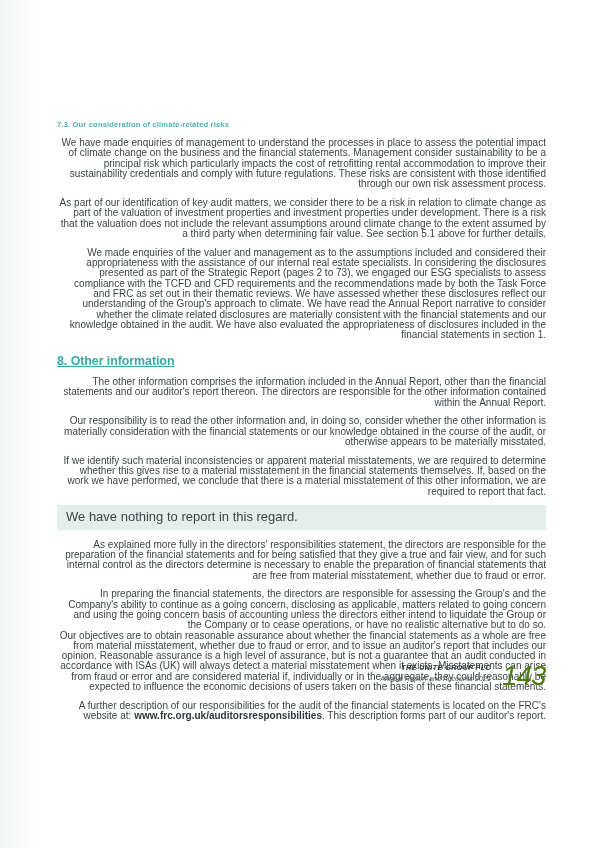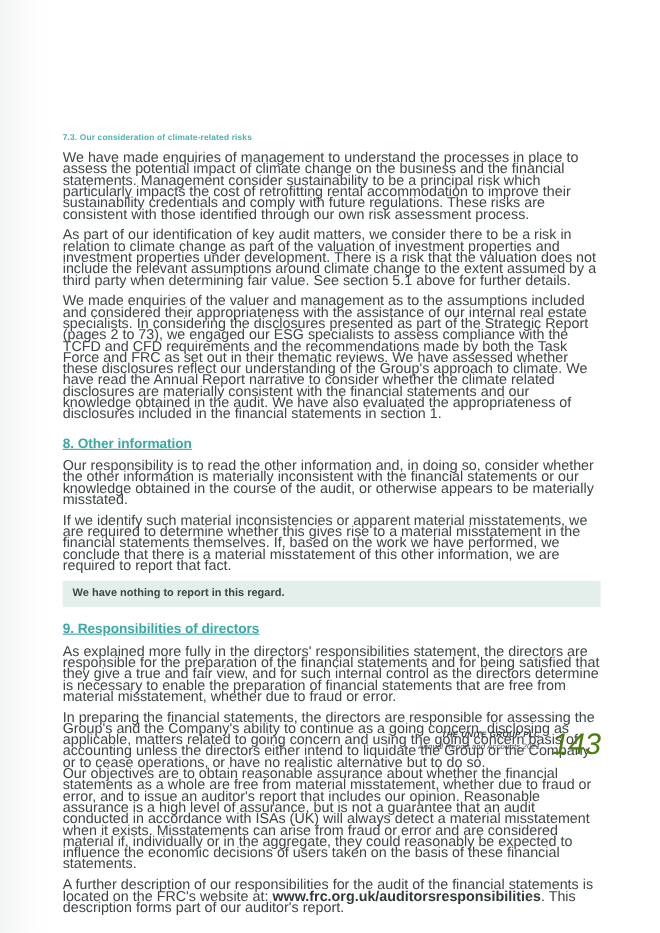--- a/index.html
+++ b/index.html
@@ -58,43 +58,42 @@
     line-height: 1.25;
     text-decoration: underline;
   }
 
   .section-heading.tight-top {
     margin-top: 12px;
   }
 
   p.body {
     color: #3d4547;
-    font-size: 13px;
+    font-size: 10px;
     line-height: 10.3px;
     margin: 0 0 8.5px 0;
-    text-align: left;
+    text-align: right;
     letter-spacing: 0.01px;
   }
 
   p.body:last-child {
     margin-bottom: 0;
   }
 
   .callout {
     background: #e4efec;
     padding: 7px 9px 7px 9px;
     margin: 2px 0 10px 0;
     box-sizing: border-box;
   }
   .callout .callout-text {
     color: #3d4547;
-    font-size: 10px;
+    font-size: 13px;
     line-height: 10.3px;
     margin: 0;
-    font-weight: bold;
   }
 
   .bold-url {
     font-weight: bold;
     color: #2f383a;
   }
 
   
   #footer {
     position: absolute;
@@ -141,29 +140,29 @@
 
     <div>
       <h3 class="sub-heading">7.3. Our consideration of climate-related risks</h3>
       <p class="body">We have made enquiries of management to understand the processes in place to assess the potential impact of climate change on the business and the financial statements. Management consider sustainability to be a principal risk which particularly impacts the cost of retrofitting rental accommodation to improve their sustainability credentials and comply with future regulations. These risks are consistent with those identified through our own risk assessment process.</p>
       <p class="body">As part of our identification of key audit matters, we consider there to be a risk in relation to climate change as part of the valuation of investment properties and investment properties under development. There is a risk that the valuation does not include the relevant assumptions around climate change to the extent assumed by a third party when determining fair value. See section 5.1 above for further details.</p>
       <p class="body">We made enquiries of the valuer and management as to the assumptions included and considered their appropriateness with the assistance of our internal real estate specialists. In considering the disclosures presented as part of the Strategic Report (pages 2 to 73), we engaged our ESG specialists to assess compliance with the TCFD and CFD requirements and the recommendations made by both the Task Force and FRC as set out in their thematic reviews. We have assessed whether these disclosures reflect our understanding of the Group's approach to climate. We have read the Annual Report narrative to consider whether the climate related disclosures are materially consistent with the financial statements and our knowledge obtained in the audit. We have also evaluated the appropriateness of disclosures included in the financial statements in section 1.</p>
     </div>
 
     <div>
       <h2 class="section-heading">8. Other information</h2>
-      <p class="body">Our responsibility is to read the other information and, in doing so, consider whether the other information is materially inconsistent with the financial statements or our knowledge obtained in the course of the audit, or otherwise appears to be materially misstated.</p>
+      <p class="body">The other information comprises the information included in the Annual Report, other than the financial statements and our auditor's report thereon. The directors are responsible for the other information contained within the Annual Report.</p>
+      <p class="body">Our responsibility is to read the other information and, in doing so, consider whether the other information is materially consideration with the financial statements or our knowledge obtained in the course of the audit, or otherwise appears to be materially misstated.</p>
       <p class="body">If we identify such material inconsistencies or apparent material misstatements, we are required to determine whether this gives rise to a material misstatement in the financial statements themselves. If, based on the work we have performed, we conclude that there is a material misstatement of this other information, we are required to report that fact.</p>
       <div class="callout">
         <p class="callout-text">We have nothing to report in this regard.</p>
       </div>
     </div>
 
     <div>
-      <h2 class="section-heading tight-top">9. Responsibilities of directors</h2>
       <p class="body">As explained more fully in the directors' responsibilities statement, the directors are responsible for the preparation of the financial statements and for being satisfied that they give a true and fair view, and for such internal control as the directors determine is necessary to enable the preparation of financial statements that are free from material misstatement, whether due to fraud or error.</p>
       <p class="body">In preparing the financial statements, the directors are responsible for assessing the Group's and the Company's ability to continue as a going concern, disclosing as applicable, matters related to going concern and using the going concern basis of accounting unless the directors either intend to liquidate the Group or the Company or to cease operations, or have no realistic alternative but to do so.</p>
     </div>
 
     <div>
       <p class="body">Our objectives are to obtain reasonable assurance about whether the financial statements as a whole are free from material misstatement, whether due to fraud or error, and to issue an auditor's report that includes our opinion. Reasonable assurance is a high level of assurance, but is not a guarantee that an audit conducted in accordance with ISAs (UK) will always detect a material misstatement when it exists. Misstatements can arise from fraud or error and are considered material if, individually or in the aggregate, they could reasonably be expected to influence the economic decisions of users taken on the basis of these financial statements.</p>
       <p class="body">
         <span>A further description of our responsibilities for the audit of the financial statements is located on the FRC's website at: </span><span class="bold-url">www.frc.org.uk/auditorsresponsibilities</span><span>. This description forms part of our auditor's report.</span>
       </p>
     </div>

